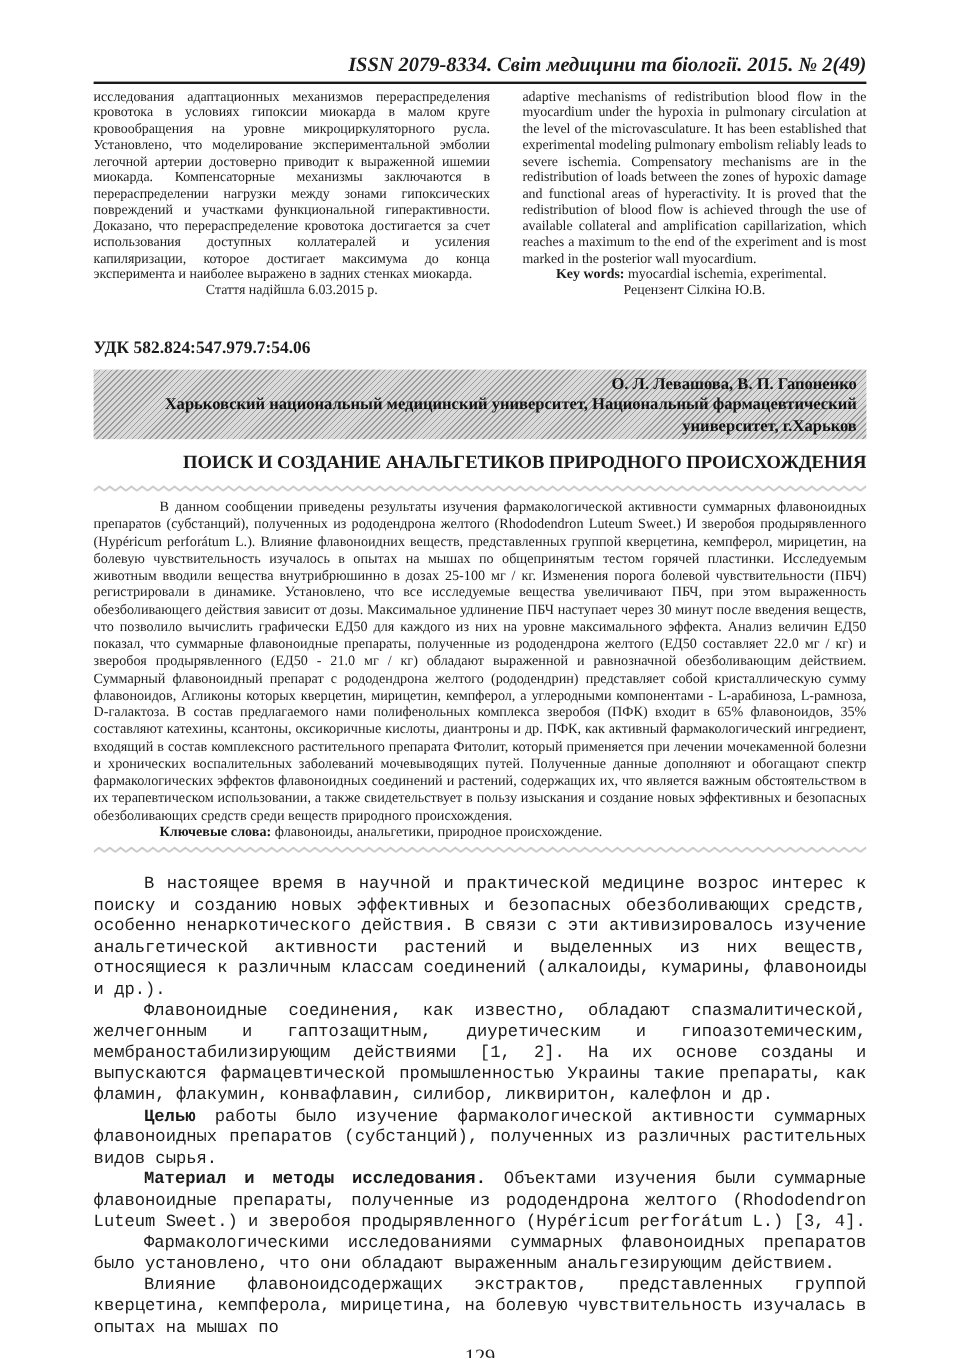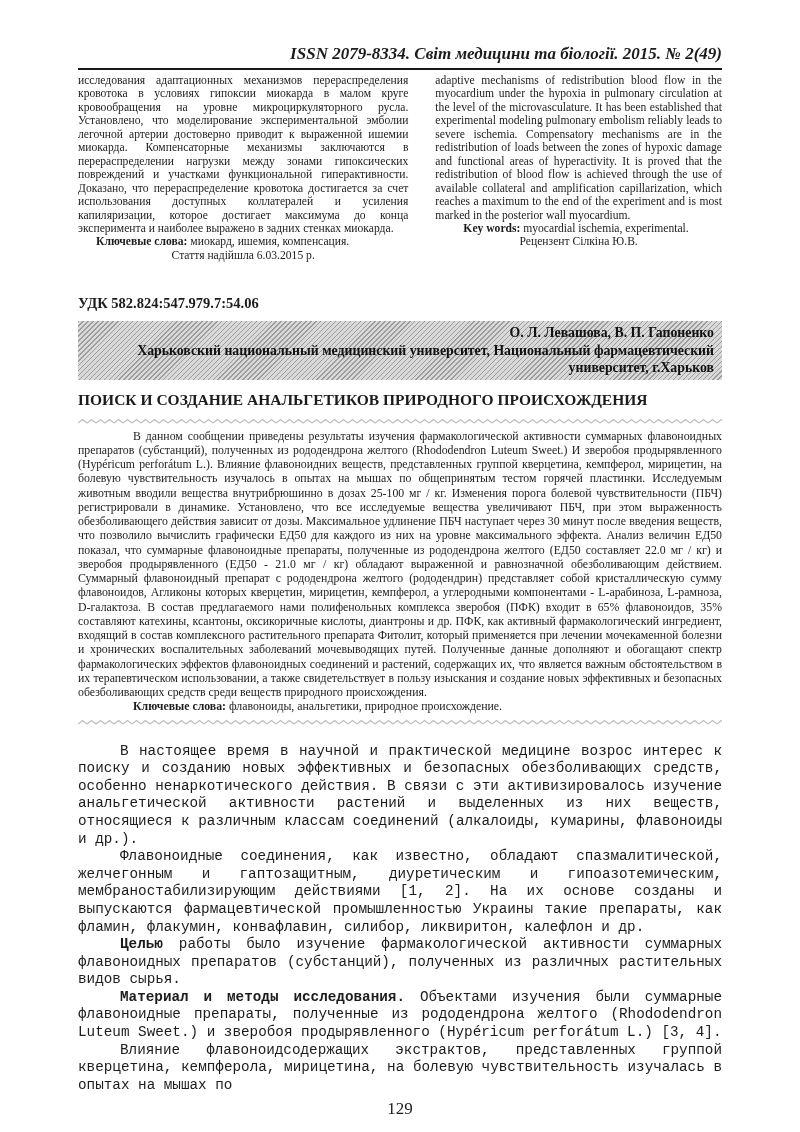--- a/index.html
+++ b/index.html
@@ -17,21 +17,21 @@
   .kw-line   { text-indent:18px; }
   .col-right .kw-line { text-indent:28px; }
   .align-right { text-align:center; }
 
   .udc { margin-top:33px; font-weight:bold; font-size:14.5px; }
 
   .authors-box { margin-top:9px; text-align:right; font-weight:bold; font-size:13.8px;
                  line-height:17.4px; padding:3px 8px; color:#111;
                  background:repeating-linear-gradient(135deg,#9c9c9c 0px,#9c9c9c 1px,#d9d9d9 1px,#d9d9d9 3.5px); }
 
-  .article-title { margin-top:11px; text-align:left; font-weight:bold; font-size:15.5px; }
+  .article-title { margin-top:11px; text-align:right; font-weight:bold; font-size:15.5px; }
 
   .zigzag { margin-top:9px; display:block; width:100%; height:7px; }
   .zigzag2 { margin-top:5px; }
 
   .abstract { margin-top:4px; font-size:11.8px; line-height:14.25px; text-align:justify; }
   .abstract p { text-indent:55px; }
 
   .body-text { margin-top:17px; font-size:14.3px; line-height:17.6px; text-align:justify;font-family:Liberation Mono, monospace; }
   .body-text p { text-indent:42px; }
 
@@ -44,23 +44,20 @@
 
 <div class="page">
 
   <div class="journal-header">
     <span>ISSN 2079-8334. Світ медицини та біології. 2015. № 2(49)</span>
   </div>
 
   <div class="columns">
     <div class="col-left">
       <div class="col-body">исследования адаптационных механизмов перераспределения кровотока в условиях  гипоксии миокарда в малом круге кровообращения на уровне микроциркуляторного русла. Установлено, что моделирование экспериментальной эмболии легочной артерии достоверно приводит к выраженной ишемии миокарда. Компенсаторные механизмы заключаются в перераспределении нагрузки между зонами гипоксических повреждений и участками функциональной гиперактивности. Доказано, что перераспределение кровотока достигается за счет использования доступных коллатералей и усиления капиляризации, которое достигает максимума до конца эксперимента и наиболее выражено в задних стенках миокарда.</div>
-      <div class="kw-line">
-        <b class="lead">Ключевые слова:</b><span> миокард, ишемия, компенсация.</span>
-      </div>
       <div class="align-right">Стаття надійшла 6.03.2015 р.</div>
     </div>
     <div class="col-right">
       <div class="col-body">adaptive mechanisms of redistribution blood flow in the myocardium under the hypoxia in pulmonary circulation at the level of the microvasculature. It has been established that experimental modeling pulmonary embolism reliably leads to severe ischemia. Compensatory mechanisms are in the redistribution of loads between the zones of hypoxic damage and functional areas of hyperactivity. It is proved that the redistribution of blood flow is achieved through the use of available collateral and amplification capillarization, which reaches a maximum to the end of the experiment and is most marked in the posterior wall myocardium.</div>
       <div class="kw-line">
         <b class="lead">Key words:</b><span> myocardial ischemia, experimental.</span>
       </div>
       <div class="align-right">Рецензент Сілкіна Ю.В.</div>
     </div>
   </div>
@@ -97,18 +94,19 @@
       </pattern>
     </defs>
     <rect width="100%" height="100%" fill="url(#zz2)"></rect>
   </svg>
 
   <div class="body-text">
     <p><b class="lead"></b><span>В настоящее время в научной и практической медицине возрос интерес к поиску и созданию новых эффективных и безопасных обезболивающих средств, особенно ненаркотического действия. В связи с эти активизировалось изучение анальгетической активности растений и выделенных из них веществ, относящиеся к различным классам соединений (алкалоиды, кумарины, флавоноиды и др.).</span></p>
     <p><b class="lead"></b><span>Флавоноидные соединения, как известно, обладают спазмалитической, желчегонным и гаптозащитным, диуретическим и гипоазотемическим, мембраностабилизирующим действиями [1, 2]. На их основе созданы и выпускаются фармацевтической промышленностью Украины такие препараты, как фламин, флакумин, конвафлавин, силибор, ликвиритон, калефлон и др.</span></p>
     <p><b class="lead">Целью</b><span> работы было изучение фармакологической активности суммарных флавоноидных препаратов (субстанций), полученных из различных растительных видов сырья.</span></p>
     <p><b class="lead">Материал и методы исследования.</b><span> Объектами изучения были суммарные флавоноидные препараты, полученные из рододендрона желтого (Rhododendron Luteum Sweet.) и зверобоя продырявленного (Hypéricum perforátum L.) [3, 4].</span></p>
+    <p><b class="lead"></b><span>Фармакологическими исследованиями суммарных флавоноидных препаратов было установлено, что они обладают выраженным анальгезирующим действием.</span></p>
     <p><b class="lead"></b><span>Влияние флавоноидсодержащих экстрактов, представленных группой кверцетина, кемпферола, мирицетина, на болевую чувствительность изучалась в опытах на мышах по</span></p>
   </div>
 
   <div class="page-number">129</div>
 
 </div>
 
 </body></html>

